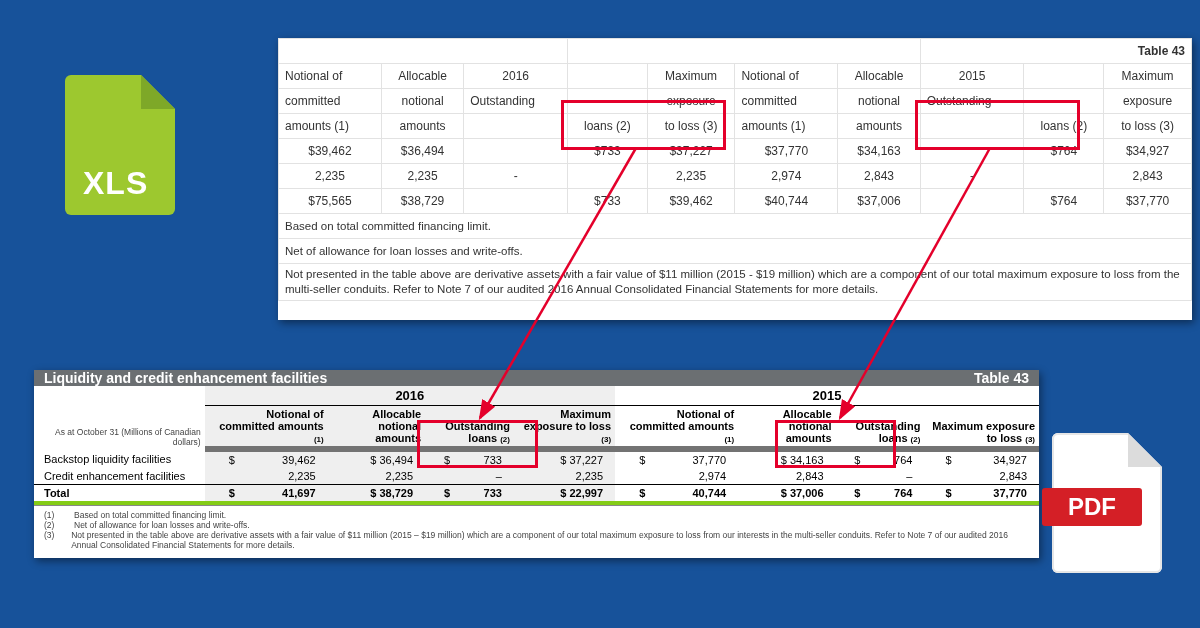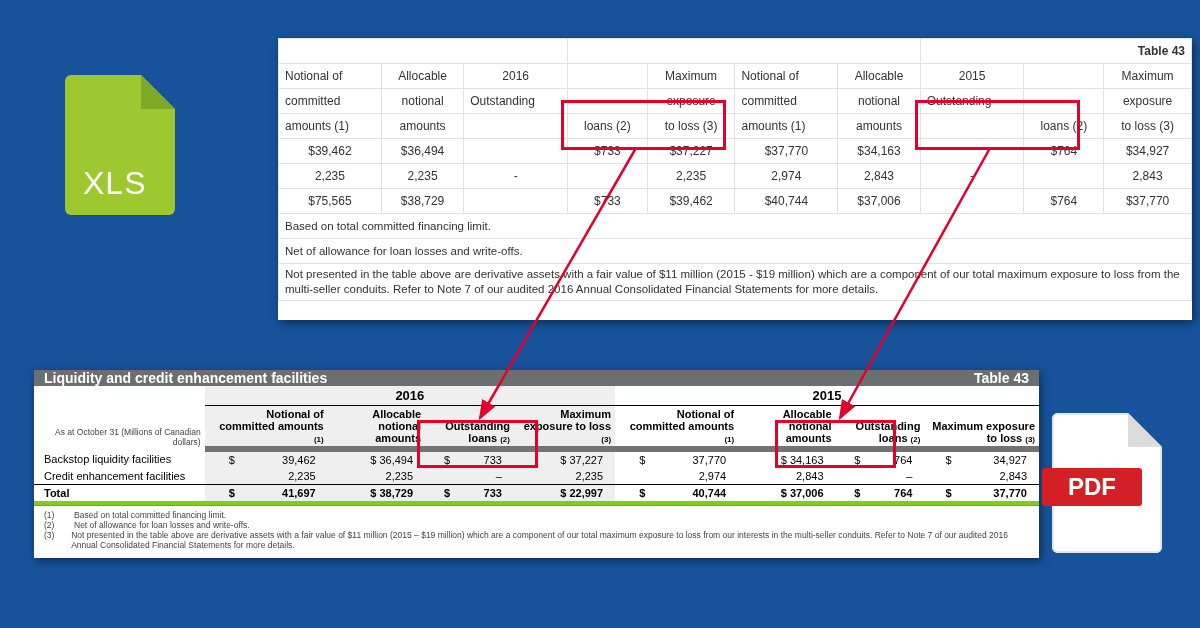--- a/index.html
+++ b/index.html
@@ -3,24 +3,24 @@
 <meta charset="utf-8">
 <style>
 html,body{margin:0;padding:0;width:1200px;height:628px;overflow:hidden;font-family:Arial,Helvetica,sans-serif;background:#17529a}
 .canvas{position:relative;width:1200px;height:628px}
 
 
 .xls-icon{position:absolute;left:65px;top:75px;width:110px;height:140px}
 .xls-page{position:absolute;left:0;top:0;width:110px;height:140px;background:#9dc82f;border-radius:6px}
 .xls-fold{position:absolute;right:0;top:0;width:34px;height:34px;background:#7ea828;clip-path:polygon(0 0,100% 100%,0 100%);border-top-right-radius:0}
 .xls-page::before{content:"";position:absolute;right:0;top:0;width:34px;height:34px;background:#17529a;clip-path:polygon(100% 0,100% 100%,0 0)}
-.xls-label{position:absolute;left:18px;top:90px;font-size:32px;font-weight:400;letter-spacing:1px;color:#fff}
-
-
-.pdf-icon{position:absolute;right:38px;top:413px;width:110px;height:120px}
+.xls-label{position:absolute;left:18px;top:90px;font-size:32px;font-weight:700;letter-spacing:1px;color:#fff}
+
+
+.pdf-icon{position:absolute;right:38px;top:433px;width:110px;height:120px}
 .pdf-page{position:absolute;left:0;top:0;width:110px;height:140px;background:#fff;border-radius:6px;box-shadow:inset 0 0 0 2px #e6e6e6}
 .pdf-fold{position:absolute;right:0;top:0;width:34px;height:34px;background:#dcdcdc;clip-path:polygon(0 0,100% 100%,0 100%)}
 .pdf-page::before{content:"";position:absolute;right:0;top:0;width:34px;height:34px;background:#17529a;clip-path:polygon(100% 0,100% 100%,0 0)}
 .pdf-band{position:absolute;left:-10px;top:55px;width:100px;height:38px;background:#d41f26;border-radius:3px;color:#fff;font-size:24px;font-weight:800;text-align:center;line-height:38px}
 
 
 .topTable{position:absolute;left:278px;top:38px;width:914px;height:282px;background:#fff;box-shadow:2px 3px 8px rgba(0,0,0,.45);overflow:hidden}
 .topTable table{border-collapse:collapse;width:100%;font-size:12px;color:#333}
 .topTable td{border:1px solid #e2e2e2;padding:3px 6px;height:18px;vertical-align:middle;white-space:nowrap}
 .topTable .r{text-align:center}

